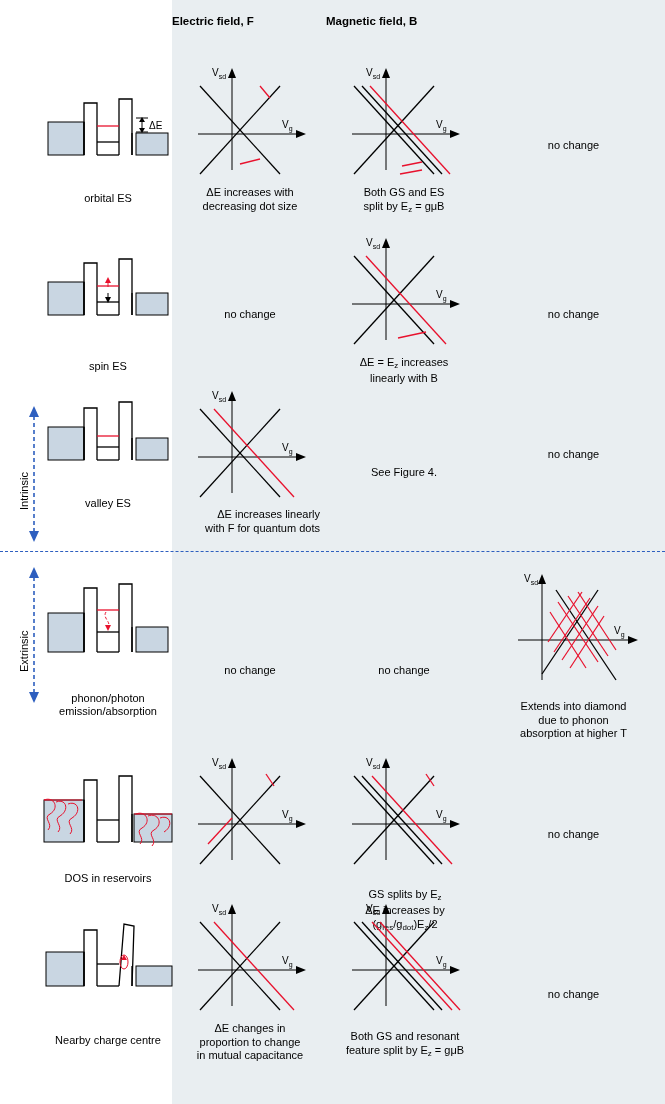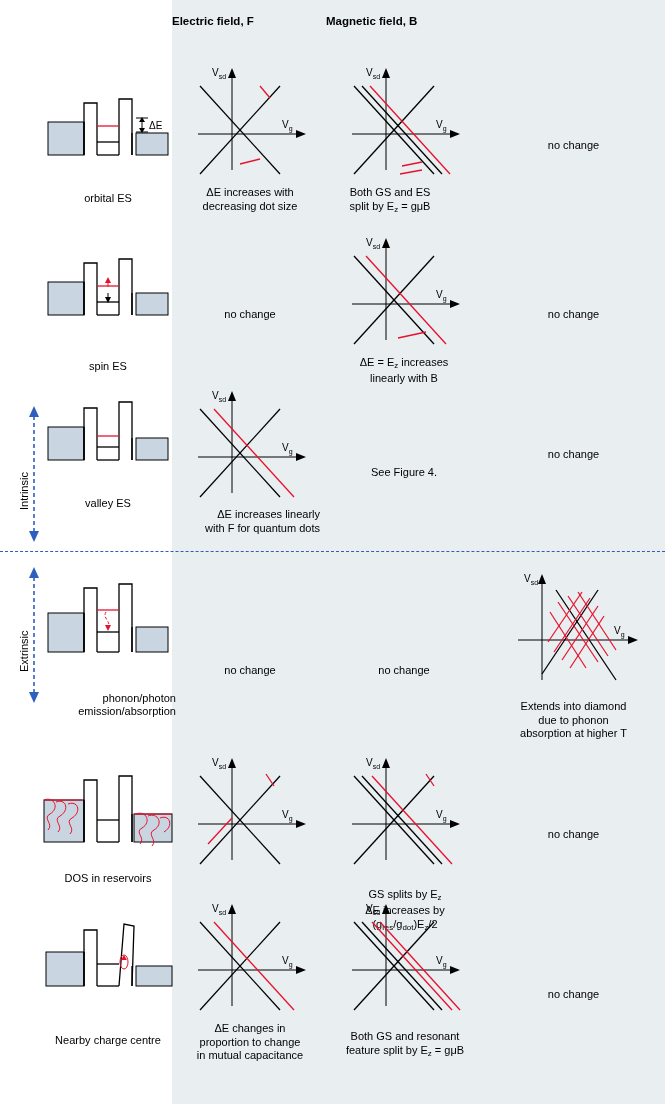--- a/index.html
+++ b/index.html
@@ -130,21 +130,21 @@
     <polygon points="118,72 108,68 108,76" fill="#000"></polygon>
     <text class="axlabel" x="24" y="14">V<tspan class="sub" dy="3">sd</tspan></text>
     <text class="axlabel" x="94" y="66">V<tspan class="sub" dy="3">g</tspan></text>
     <line class="blk" x1="12" y1="24" x2="92" y2="112"></line>
     <line class="blk" x1="20" y1="24" x2="100" y2="112"></line>
     <line class="blk" x1="92" y1="24" x2="12" y2="112"></line>
     <line class="red" x1="28" y1="24" x2="108" y2="112"></line>
     <line class="red" x1="80" y1="100" x2="60" y2="104"></line>
     <line class="red" x1="80" y1="108" x2="58" y2="112"></line>
   </svg>
-  <div class="cell-text" style="left:320px;top:186px;width:140px;">
+  <div class="cell-text" style="left:334px;top:186px;width:140px;">
     <div>Both GS and ES</div>
     <div>split by E<sub>z</sub> = gμB</div>
   </div>
 
   <div class="cell-text" style="left:482px;top:139px;width:183px;">no change</div>
 
   <svg class="diagramwrap" style="left:48px;top:255px;" width="120" height="80">
     <rect x="0" y="27" width="36" height="33" class="fillgrey"></rect>
     <rect x="88" y="38" width="32" height="22" class="fillgrey"></rect>
     <path class="blk" d="M36 60 L36 8 L49 8 L49 60"></path>
@@ -220,21 +220,21 @@
     <path class="blk" d="M36 72 L36 8 L49 8 L49 72"></path>
     <path class="blk" d="M71 72 L71 4 L84 4 L84 72"></path>
     <path class="blk" d="M49 72 L71 72"></path>
     <path class="blk" d="M36 33 L36 72"></path>
     <path class="blk" d="M84 72 L84 47"></path>
     <line class="blk" x1="49" y1="52" x2="71" y2="52"></line>
     <line class="red" x1="49" y1="30" x2="71" y2="30"></line>
     <path class="redthin" d="M58 32 C54 38, 64 42, 60 48" stroke-dasharray="3,2"></path>
     <polygon points="60,51 57,45 63,45" fill="#e8112d"></polygon>
   </svg>
-  <div class="rowlabel" style="left:40px;top:692px;width:136px;text-align:right;">
+  <div class="rowlabel" style="left:40px;top:692px;width:136px;">
     <div>phonon/photon</div>
     <div>emission/absorption</div>
   </div>
 
   <div class="cell-text" style="left:180px;top:664px;width:140px;">no change</div>
   <div class="cell-text" style="left:334px;top:664px;width:140px;">no change</div>
 
   <svg class="diagramwrap" style="left:512px;top:568px;" width="135" height="125">
     <line class="blkthin" x1="30" y1="12" x2="30" y2="112"></line>
     <line class="blkthin" x1="6" y1="72" x2="120" y2="72"></line>

